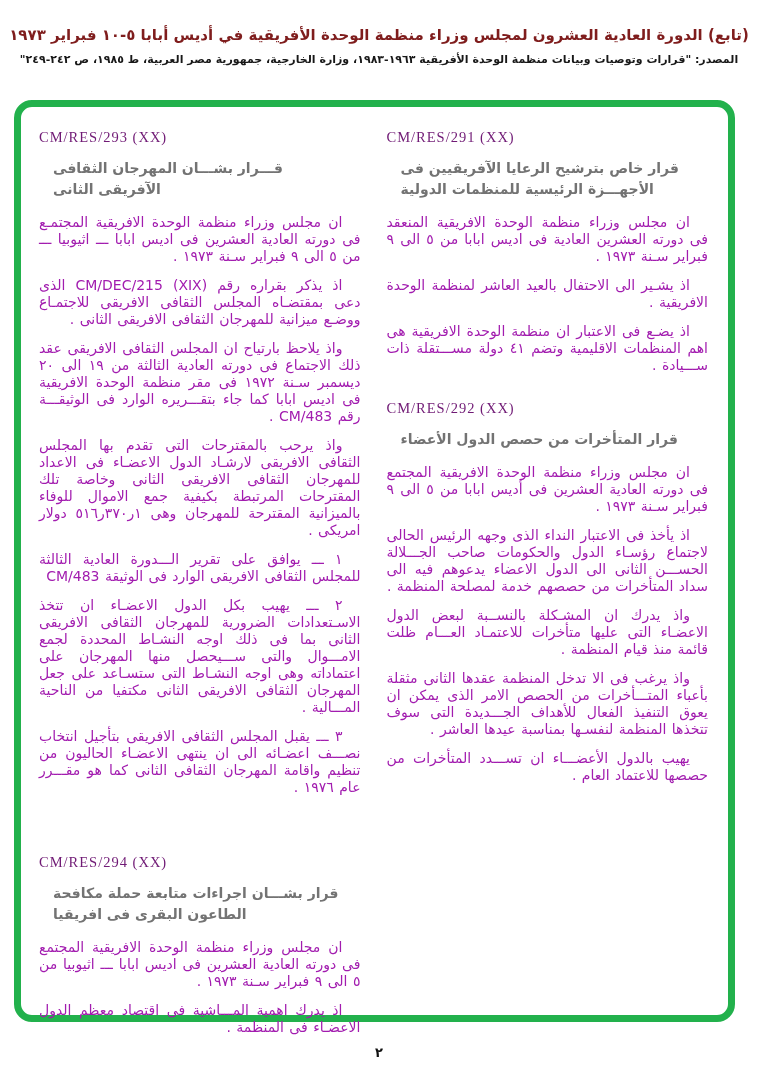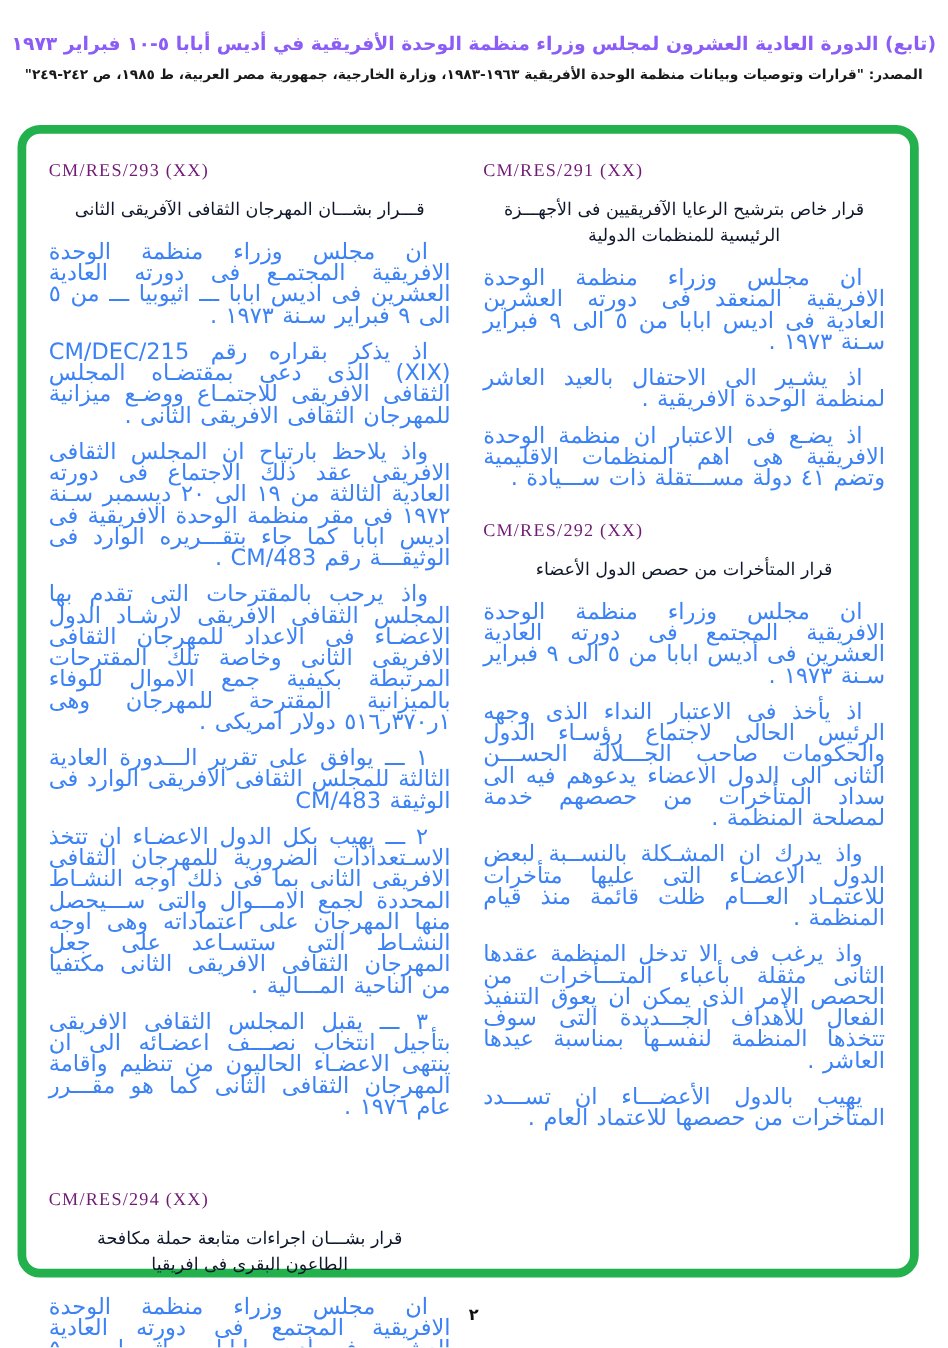--- a/index.html
+++ b/index.html
@@ -11,21 +11,21 @@
     font-family:"DejaVu Sans",sans-serif;
     color:#141414;
   }
   
   .hdr{
     position:absolute;top:24px;left:0;right:0;
     text-align:center;direction:rtl;
   }
   .hdr-title{
     font-size:15px;font-weight:bold;line-height:22px;
-    letter-spacing:0px;color:#8b5cf6;
+    letter-spacing:0px;color:#7f1d1d;
   }
   .hdr-source{
     margin-top:6px;
     font-size:11px;font-weight:bold;line-height:15px;color:#181818;
   }
   
   .frame{
     position:absolute;left:14px;top:100px;
     width:721px;height:922px;
     box-sizing:border-box;
@@ -39,31 +39,31 @@
   .column{flex:1;min-width:0;direction:rtl;}
   
   .blk-code{
     direction:ltr;text-align:left;
     font-family:"Liberation Serif","DejaVu Serif",serif;
     font-size:14.5px;letter-spacing:1px;
     color:#701a75;
     margin:2px 0 12px 0;
   }
   .blk-title{
-    text-align:center;font-weight:normal;
+    text-align:left;font-weight:bold;
     font-size:14px;line-height:21px;
     margin:6px 14px 14px 14px;
-    color:#0f172a;
+    color:#737373;
   }
   .blk-paragraph{
     text-align:justify;
-    font-size:18px;line-height:17px;
+    font-size:14px;line-height:17px;
     margin:0 0 12px 0;
     text-indent:18px;
-    color:#3b82f6;
+    color:#a21caf;
     word-spacing:1px;
   }
   .gap-section{margin-top:26px;}
   .gap-large{margin-top:58px;}
   
   .page-number{
     position:absolute;left:0;right:0;bottom:18px;
     text-align:center;
     font-size:13px;font-weight:bold;color:#111;
   }

